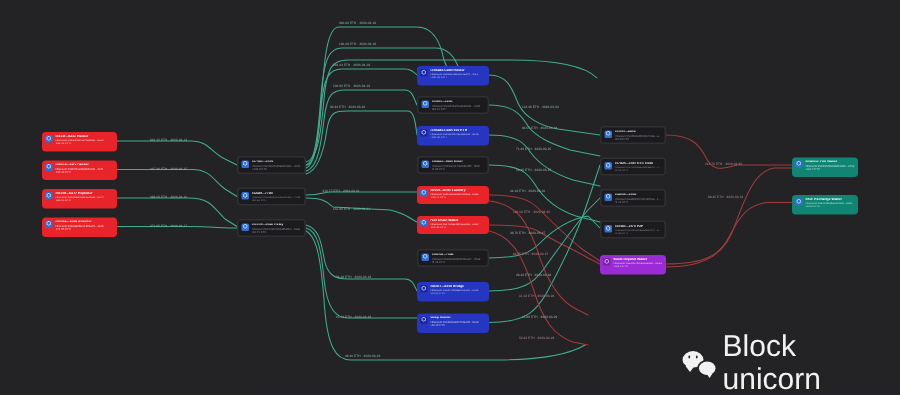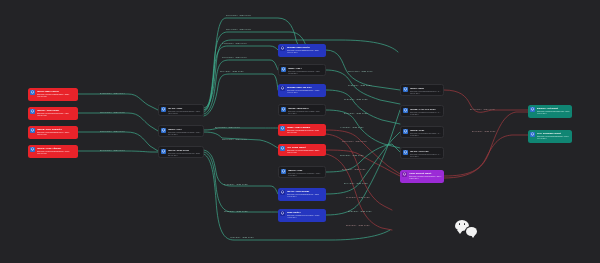--- a/index.html
+++ b/index.html
@@ -378,17 +378,18 @@
     </div>
 
   <div id="watermark">
     <div id="wm-row">
       <div class="wechat">
         <div class="b1"></div>
         <div class="b2"></div>
         <div class="d" style="left:3.5px;top:3px;"></div>
         <div class="d" style="left:8.5px;top:3px;"></div>
       </div>
+      <div id="wm-text">Block unicorn</div>
     </div>
 
   </div>
 
 </div>
 
 </body></html>

